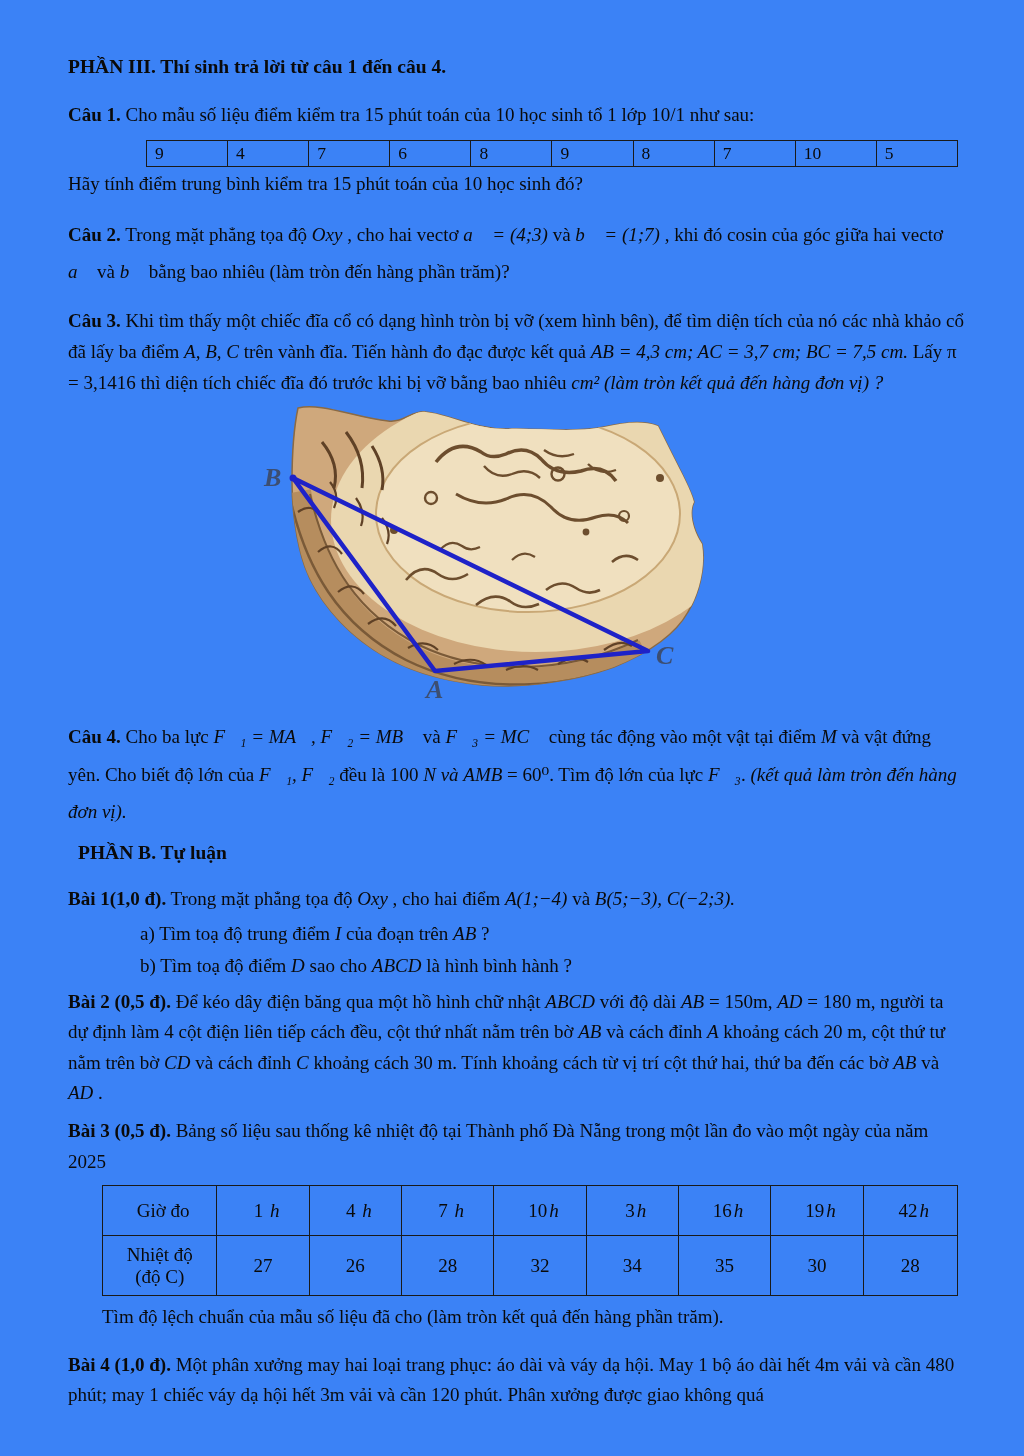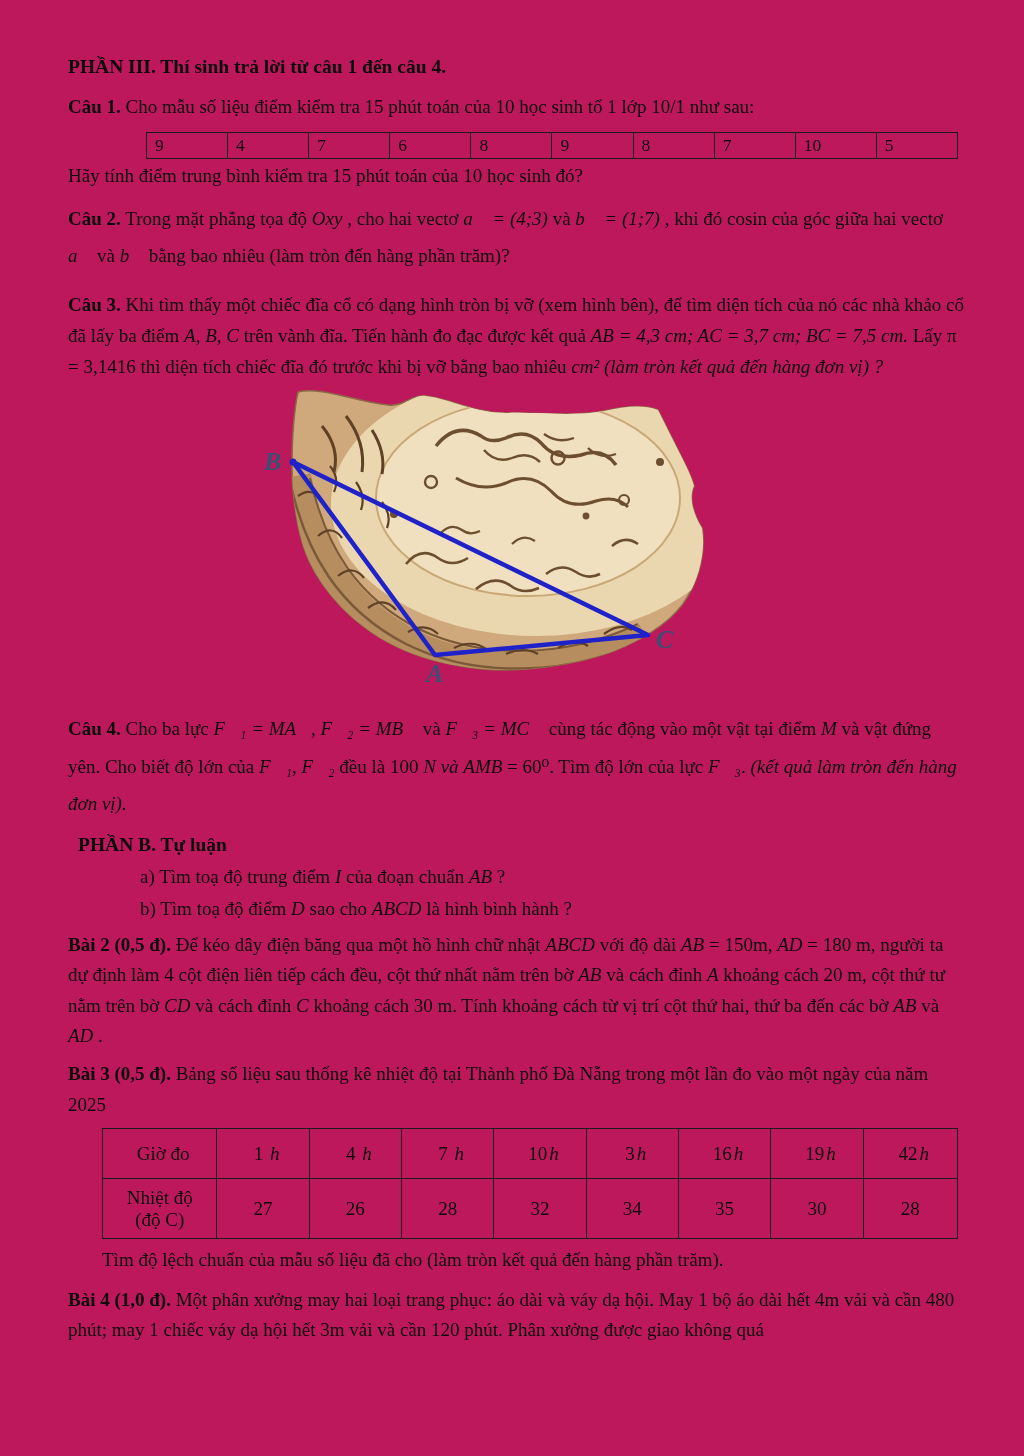--- a/index.html
+++ b/index.html
@@ -3,33 +3,33 @@
 <meta charset="utf-8">
 <style>
   * { box-sizing: border-box; }
   html, body { margin: 0; padding: 0; }
   body {
     width: 1024px; height: 1456px;
     background: #ffffff;
     font-family: "Liberation Serif", "DejaVu Serif", serif;
     color: #0a0a0a;
   }
-  .page { position: relative; width: 1024px; height: 1456px; overflow: hidden; background: #be185d; }
+  .page { position: relative; width: 1024px; height: 1456px; overflow: hidden; background: #3b82f6; }
   .content { position: absolute; left: 68px; top: 52px; width: 896px; }
 
   p { margin: 0; font-size: 19px; line-height: 1.55; }
   .b { font-weight: 700; }
   .i { font-style: italic; }
 
   .heading { font-size: 19.5px; }
   .mt6  { margin-top: 6px; }
   .mt8  { margin-top: 8px; }
-  .mt10 { margin-top: 10px; }
+  .mt10 { margin-top: 18px; }
   .mt12 { margin-top: 12px; }
-  .mt14 { margin-top: 22px; }
+  .mt14 { margin-top: 14px; }
   .math { line-height: 1.95; }
   .c3   { line-height: 1.62; margin-top: 16px; }
   .plain{ line-height: 1.6; }
   .item { padding-left: 72px; line-height: 1.58; margin-top: 2px; }
   .partb-heading { padding-left: 10px; margin-top: 8px; }
   .indent34 { padding-left: 34px; }
 
   table { border-collapse: collapse; table-layout: fixed; }
   .score-table { width: 812px; margin: 10px 0 2px 78px; }
   .score-table td {
@@ -118,21 +118,22 @@
         <text x="38" y="84" font-size="26" font-style="italic" font-weight="bold" fill="#3c4e72">B</text>
         <text x="200" y="296" font-size="26" font-style="italic" font-weight="bold" fill="#3c4e72">A</text>
         <text x="430" y="262" font-size="26" font-style="italic" font-weight="bold" fill="#3c4e72">C</text>
       </svg>
     </figure>
 
     <p class="math mt14"><span class="b">Câu 4.</span><span> Cho ba lực </span><span class="i">F⃗₁ = MA⃗, F⃗₂ = MB⃗</span><span> và </span><span class="i">F⃗₃ = MC⃗</span><span> cùng tác động vào một vật tại điểm </span><span class="i">M</span><span> và vật đứng yên. Cho biết độ lớn của </span><span class="i">F⃗₁, F⃗₂</span><span> đều là 100 </span><span class="i">N</span><span> </span><span class="i">và</span><span> </span><span class="i">AMB</span><span> = 60⁰. Tìm độ lớn của lực </span><span class="i">F⃗₃</span><span>. </span><span class="i">(kết quả làm tròn đến hàng đơn vị).</span></p>
 
     <p class="heading partb-heading"><span class="b">PHẦN B. Tự luận</span></p>
 
-    <p class="item mt6"><span>a) Tìm toạ độ trung điểm </span><span class="i">I</span><span> của đoạn chuẩn </span><span class="i">AB</span><span> ?</span></p>
+    <p class="math mt12"><span class="b">Bài 1(1,0 đ).</span><span> Trong mặt phẳng tọa độ </span><span class="i">Oxy</span><span> , cho hai điểm </span><span class="i">A(1;−4)</span><span> và </span><span class="i">B(5;−3), C(−2;3).</span></p>
+    <p class="item mt6"><span>a) Tìm toạ độ trung điểm </span><span class="i">I</span><span> của đoạn trên </span><span class="i">AB</span><span> ?</span></p>
     <p class="item"><span>b) Tìm toạ độ điểm </span><span class="i">D</span><span> sao cho </span><span class="i">ABCD</span><span> là hình bình hành ?</span></p>
 
     <p class="plain mt6"><span class="b">Bài 2 (0,5 đ).</span><span> Để kéo dây điện băng qua một hồ hình chữ nhật </span><span class="i">ABCD</span><span> với độ dài </span><span class="i">AB</span><span> = 150m, </span><span class="i">AD</span><span> = 180 m, người ta dự định làm 4 cột điện liên tiếp cách đều, cột thứ nhất nằm trên bờ </span><span class="i">AB</span><span> và cách đỉnh </span><span class="i">A</span><span> khoảng cách 20 m, cột thứ tư nằm trên bờ </span><span class="i">CD</span><span> và cách đỉnh </span><span class="i">C</span><span> khoảng cách 30 m. Tính khoảng cách từ vị trí cột thứ hai, thứ ba đến các bờ </span><span class="i">AB</span><span> và </span><span class="i">AD</span><span> .</span></p>
 
     <p class="plain mt8"><span class="b">Bài 3 (0,5 đ).</span><span> Bảng số liệu sau thống kê nhiệt độ tại Thành phố Đà Nẵng trong một lần đo vào một  ngày của năm 2025</span></p>
 
     <table class="temp-table">
       <colgroup>
         <col style="width:114px">
         <col style="width:92px">

